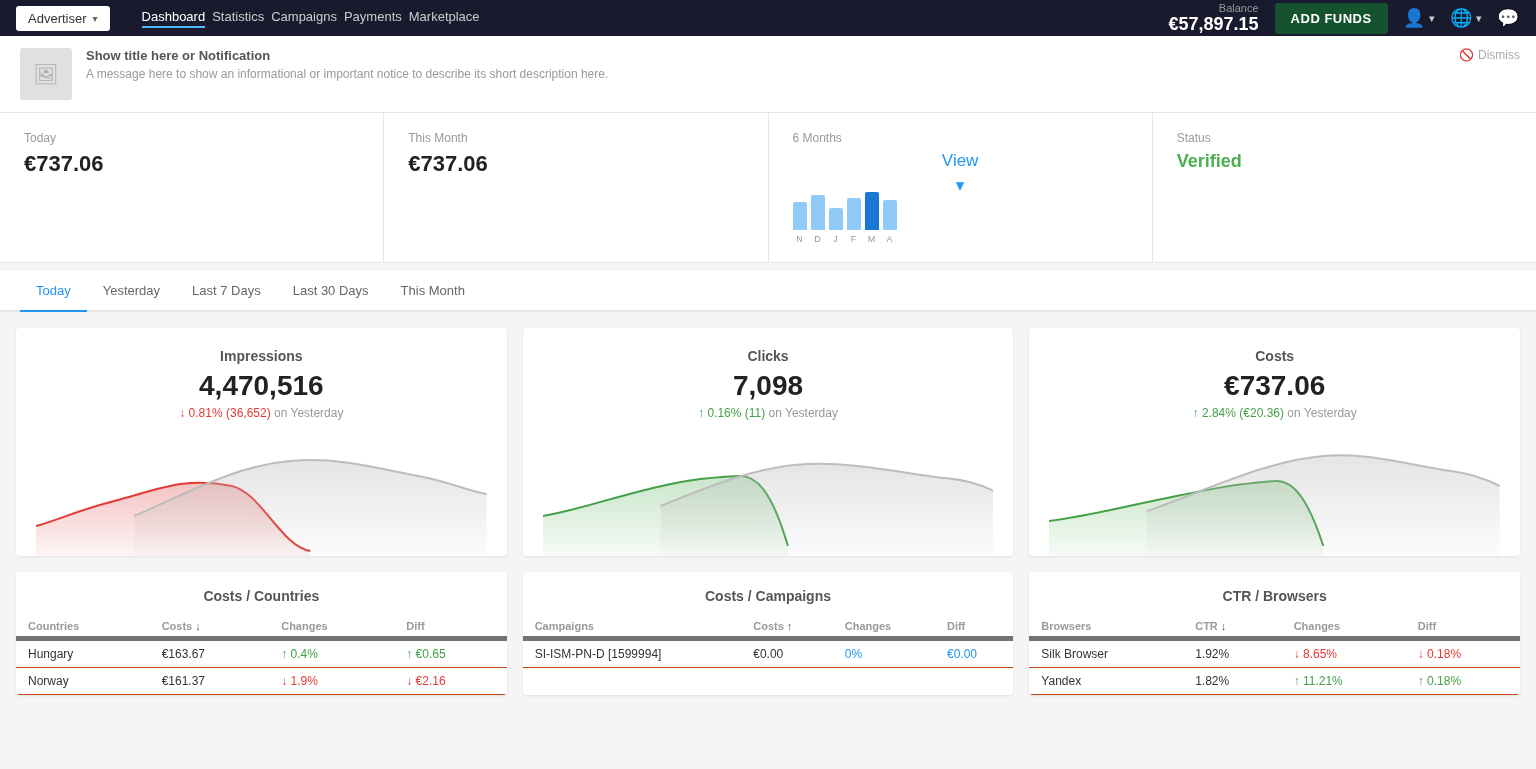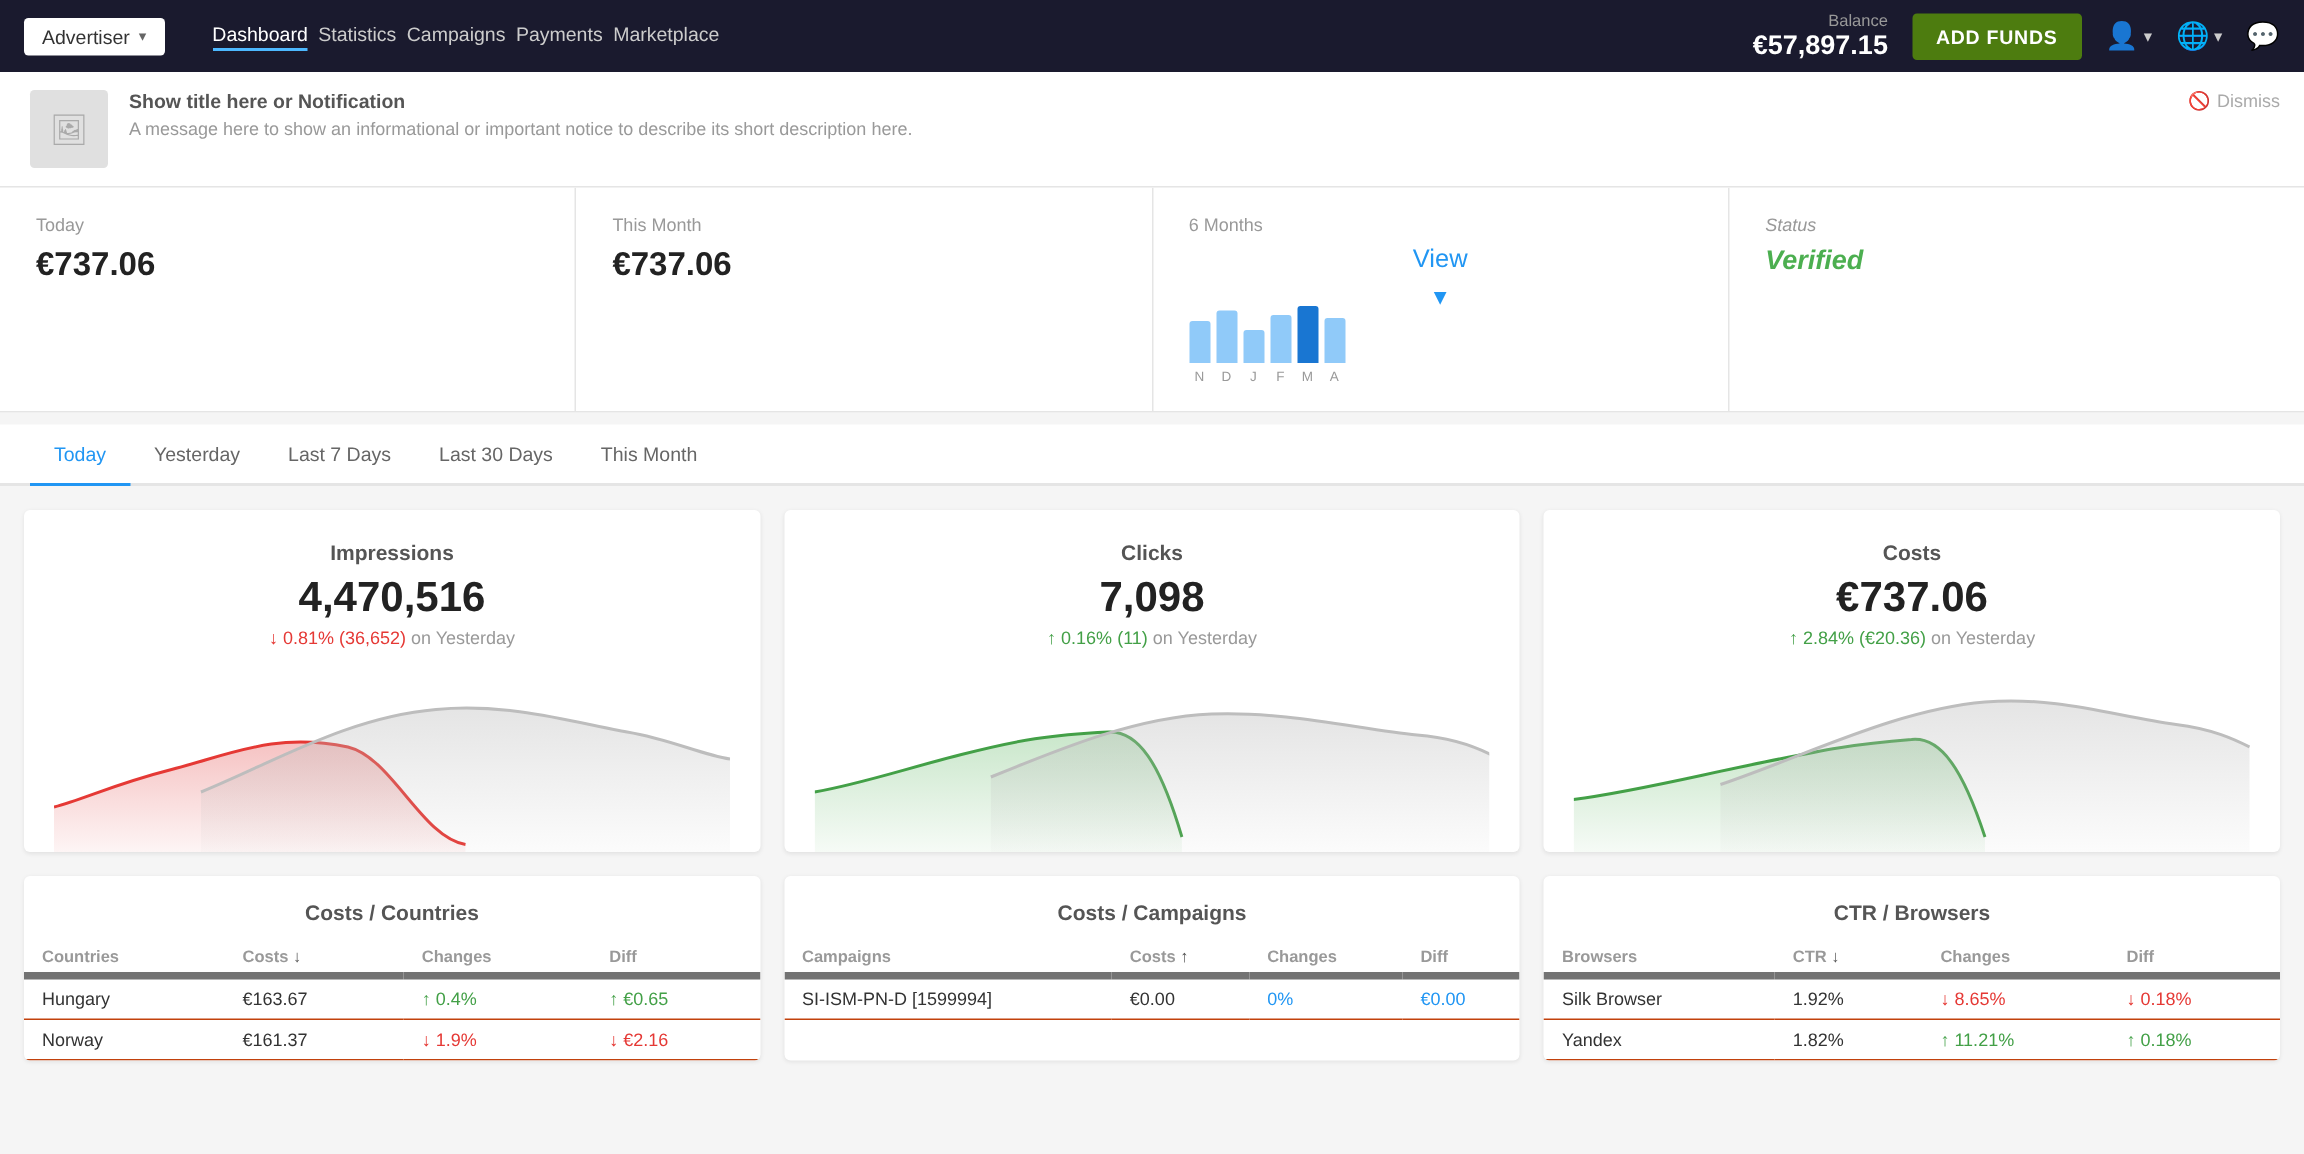--- a/index.html
+++ b/index.html
@@ -1,21 +1,21 @@
 <!DOCTYPE html>
 <html><head>
   <meta charset="utf-8">
   <style>
     * { box-sizing: border-box; margin: 0; padding: 0; }
     body { font-family: 'Segoe UI', Arial, sans-serif; background: #f5f5f5; color: #333; font-size: 13px; }
 
     
     .topnav {
       background: #1a1a2e;
-      height: 48px;
+      height: 36px;
       display: flex;
       align-items: center;
       padding: 0 16px;
       gap: 24px;
       position: relative;
     }
     .topnav-advertiser {
       background: white;
       border-radius: 3px;
       padding: 5px 12px;
@@ -50,21 +50,21 @@
     .topnav-right {
       margin-left: auto;
       display: flex;
       align-items: center;
       gap: 16px;
     }
     .balance-info { text-align: right; }
     .balance-label { color: #999; font-size: 11px; }
     .balance-amount { color: white; font-size: 18px; font-weight: 600; }
     .add-funds-btn {
-      background: #4d7c0f;
+      background: #14532d;
       color: white;
       border: none;
       border-radius: 3px;
       padding: 8px 16px;
       font-size: 13px;
       font-weight: 600;
       cursor: pointer;
       letter-spacing: 0.5px;
     }
     .icon-btn { cursor: pointer; color: #ccc; font-size: 18px; display: flex; align-items: center; gap: 3px; }
@@ -111,21 +111,21 @@
       display: flex;
       gap: 0;
       background: white;
       border-bottom: 1px solid #e5e5e5;
     }
     .summary-card {
       flex: 1;
       padding: 18px 24px;
       border-right: 1px solid #e5e5e5;
     }
-    .summary-card:last-child { border-right: none; font-style: italic; }
+    .summary-card:last-child { border-right: none; }
     .summary-card-label { color: #999; font-size: 12px; margin-bottom: 6px; }
     .summary-card-value { font-size: 22px; font-weight: 600; color: #222; }
     .summary-card-link { color: #2196f3; font-size: 17px; display: flex; align-items: center; gap: 4px; cursor: pointer; flex-direction: column; }
     .status-verified { color: #4caf50; font-size: 18px; font-weight: 600; }
 
     
     .months-chart {
       display: flex;
       align-items: flex-end;
       gap: 4px;

